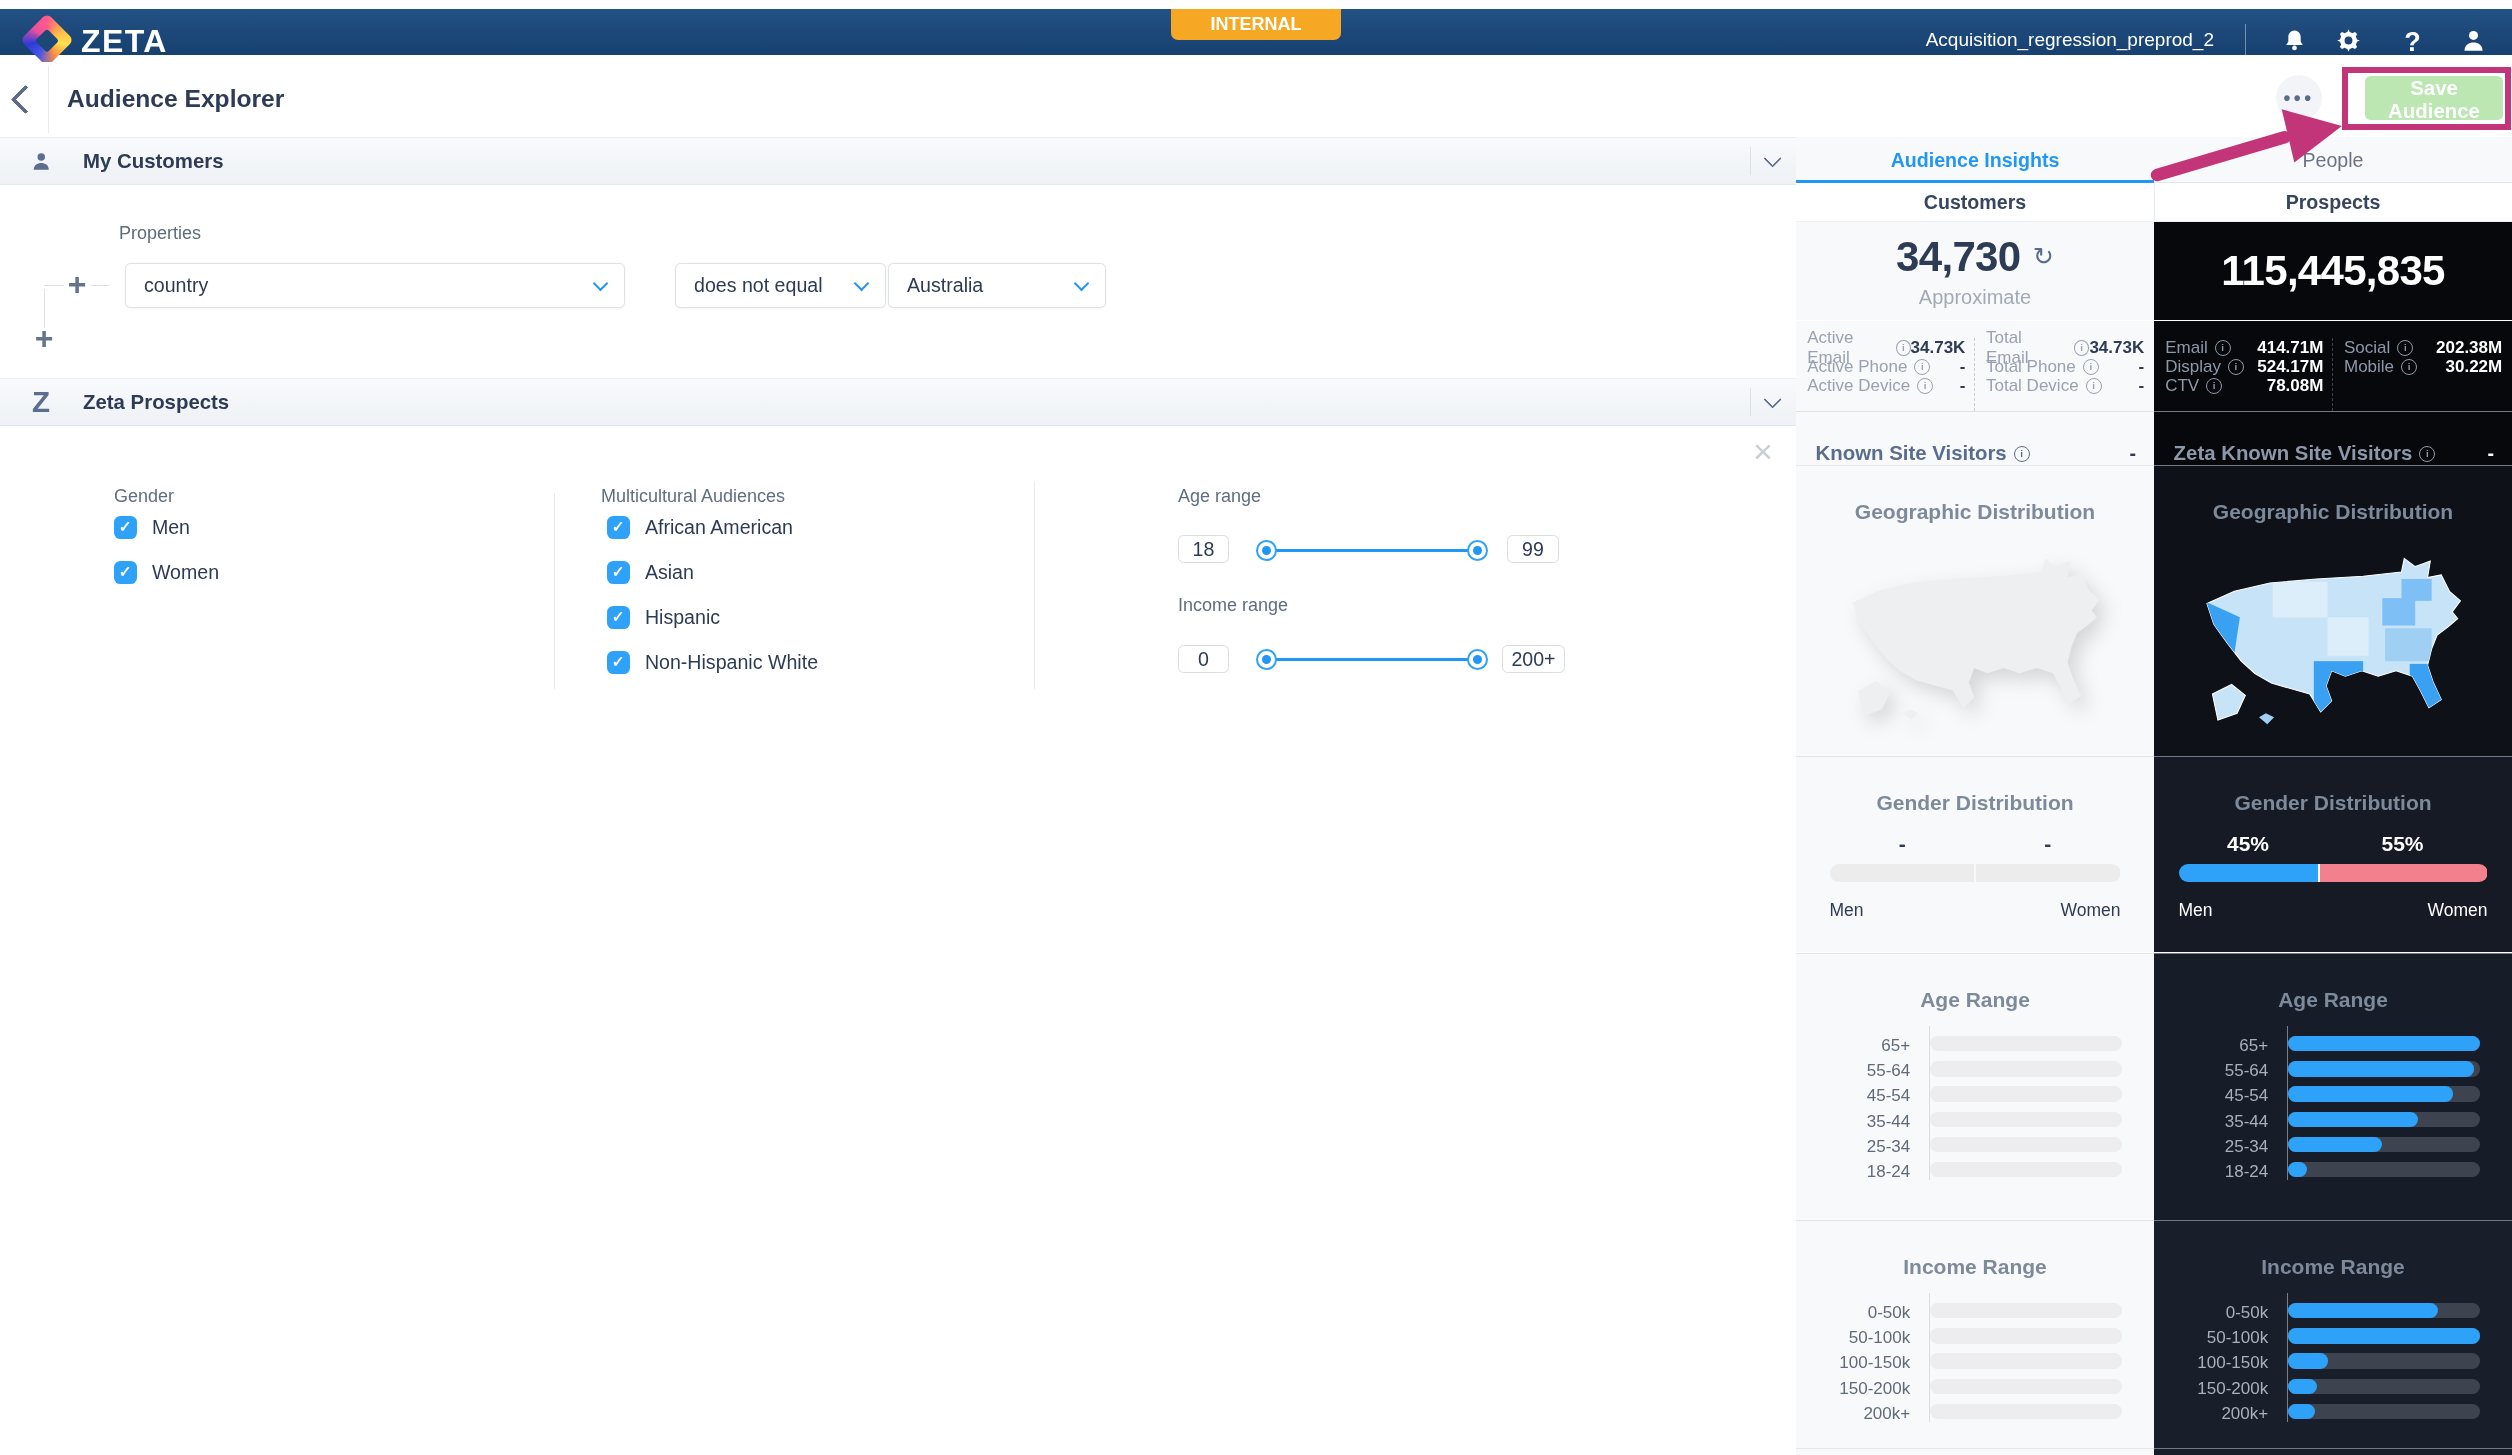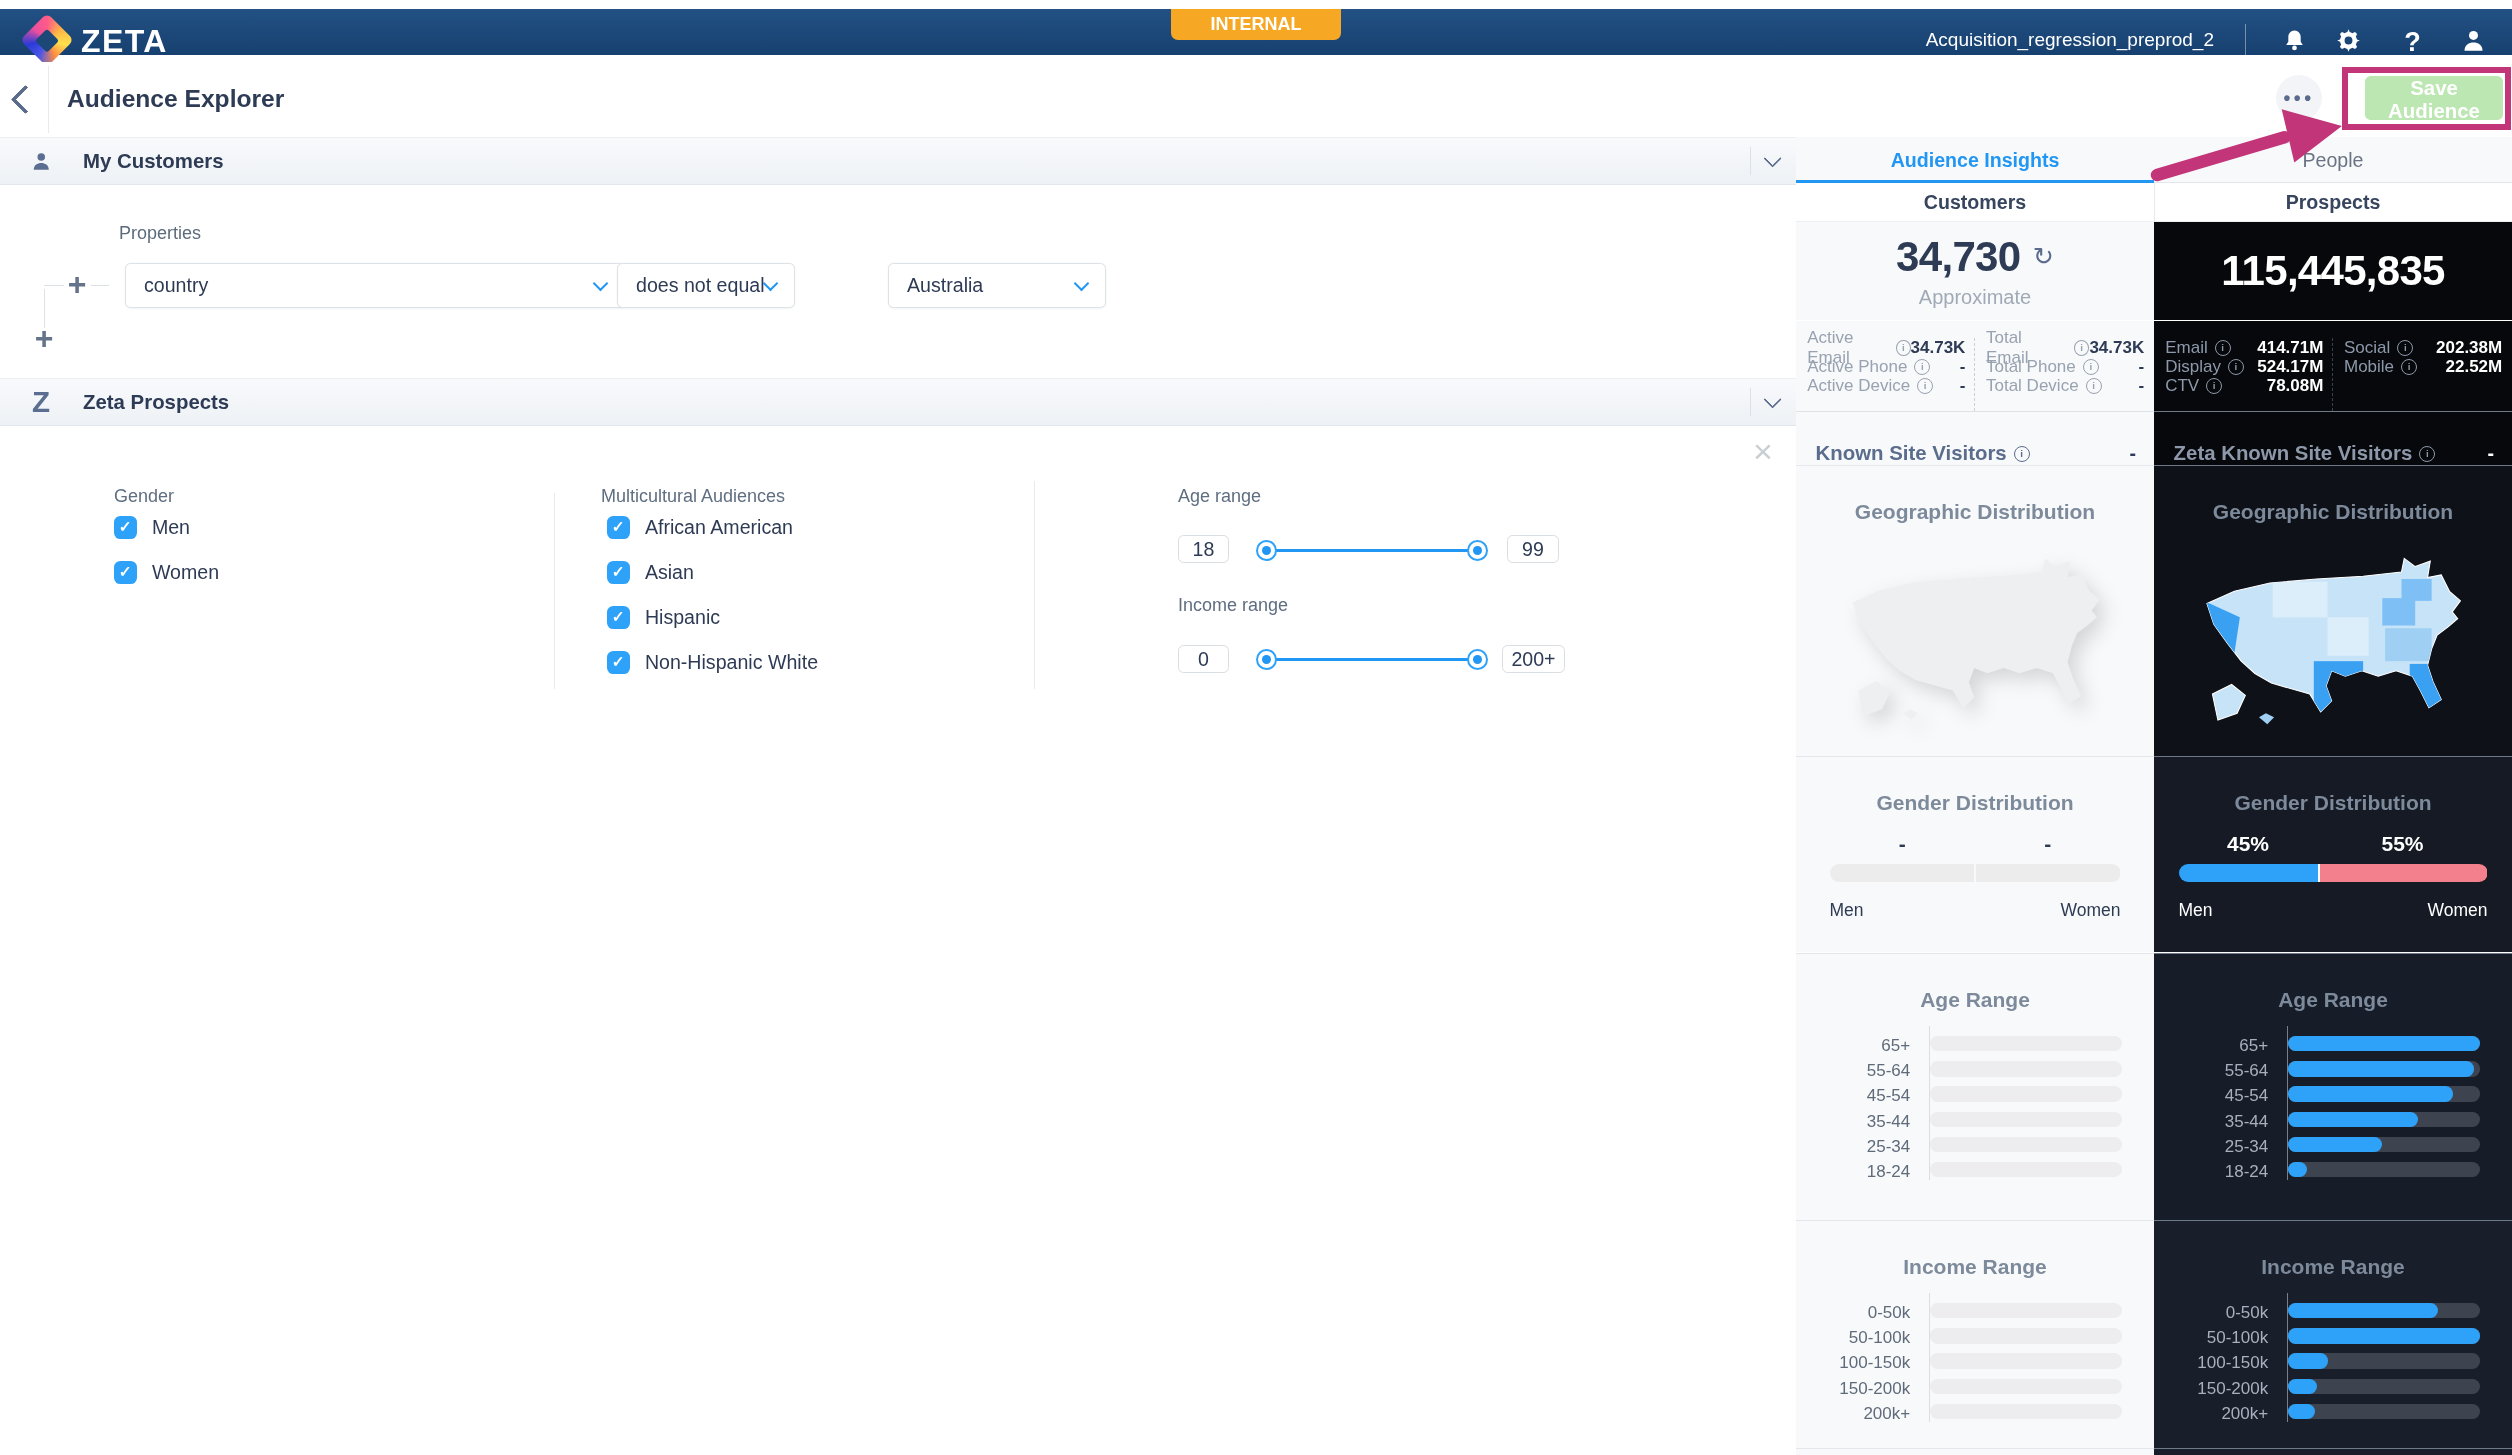--- a/index.html
+++ b/index.html
@@ -54,21 +54,21 @@
   #lbl-props{position:absolute;left:119px;top:223px;font-size:18px;color:#5c6c7c;}
   .plus{position:absolute;width:24px;height:24px;display:flex;align-items:center;justify-content:center;
         font-size:32px;color:#64748b;font-weight:bold;}
   #plus1{left:65px;top:272px;} #plus2{left:32px;top:326px;}
   .cline{position:absolute;background:#dde2e7;}
   #l1{left:44px;top:285px;width:19.6px;height:1.4px;} #l2{left:91px;top:285px;width:18px;height:1.4px;}
   #l3{left:44px;top:289px;width:1.4px;height:39px;}
   .select{position:absolute;top:263px;height:45px;background:#fff;border:0.7px solid #dde2e7;border-radius:5.6px;
           box-shadow:0 0.7px 2.1px rgba(40,50,70,.06);display:flex;align-items:center;justify-content:space-between;
           padding:0 18px;font-size:19.6px;color:#2e3b55;box-sizing:border-box;}
-  #sel-field{left:125px;width:500px;} #sel-op{left:617px;width:178px;} #sel-val{left:888px;width:218px;}
+  #sel-field{left:125px;width:500px;} #sel-op{left:675px;width:211px;} #sel-val{left:888px;width:218px;}
   .sel-chev{width:9px;height:9px;border-right:2.1px solid #2196f3;border-bottom:2.1px solid #2196f3;
             transform:rotate(45deg);margin-top:-4.2px;}
 
   
   #close-x{position:absolute;left:1753px;top:434px;font-size:34px;color:#c9ced3;line-height:34px;}
   .flabel{position:absolute;font-size:18px;color:#5f6e80;}
   #lbl-gender{left:114px;top:486px;} #lbl-multi{left:601px;top:486px;}
   #lbl-age{left:1178px;top:486px;} #lbl-income{left:1178px;top:595px;}
   .chklist{position:absolute;display:flex;flex-direction:column;gap:22.5px;}
   #gender-list{left:114px;top:516px;} #multi-list{left:607px;top:516px;}
@@ -369,21 +369,21 @@
           <span class="sval">78.08M</span>
         </div>
       </div>
     <div class="scol">
         <div class="srow">
           <span class="slabel">Social<span class="info">i</span></span>
           <span class="sval">202.38M</span>
         </div>
         <div class="srow">
           <span class="slabel">Mobile<span class="info">i</span></span>
-          <span class="sval">22.52M</span>
+          <span class="sval">30.22M</span>
         </div>
       </div>
   </div>
 
   <div class="halfsec lightbg known" id="cust-known">
     <span class="klbl">
       <span>Known Site Visitors</span>
       <span class="info">i</span>
     </span>
     <span class="kval">-</span>

